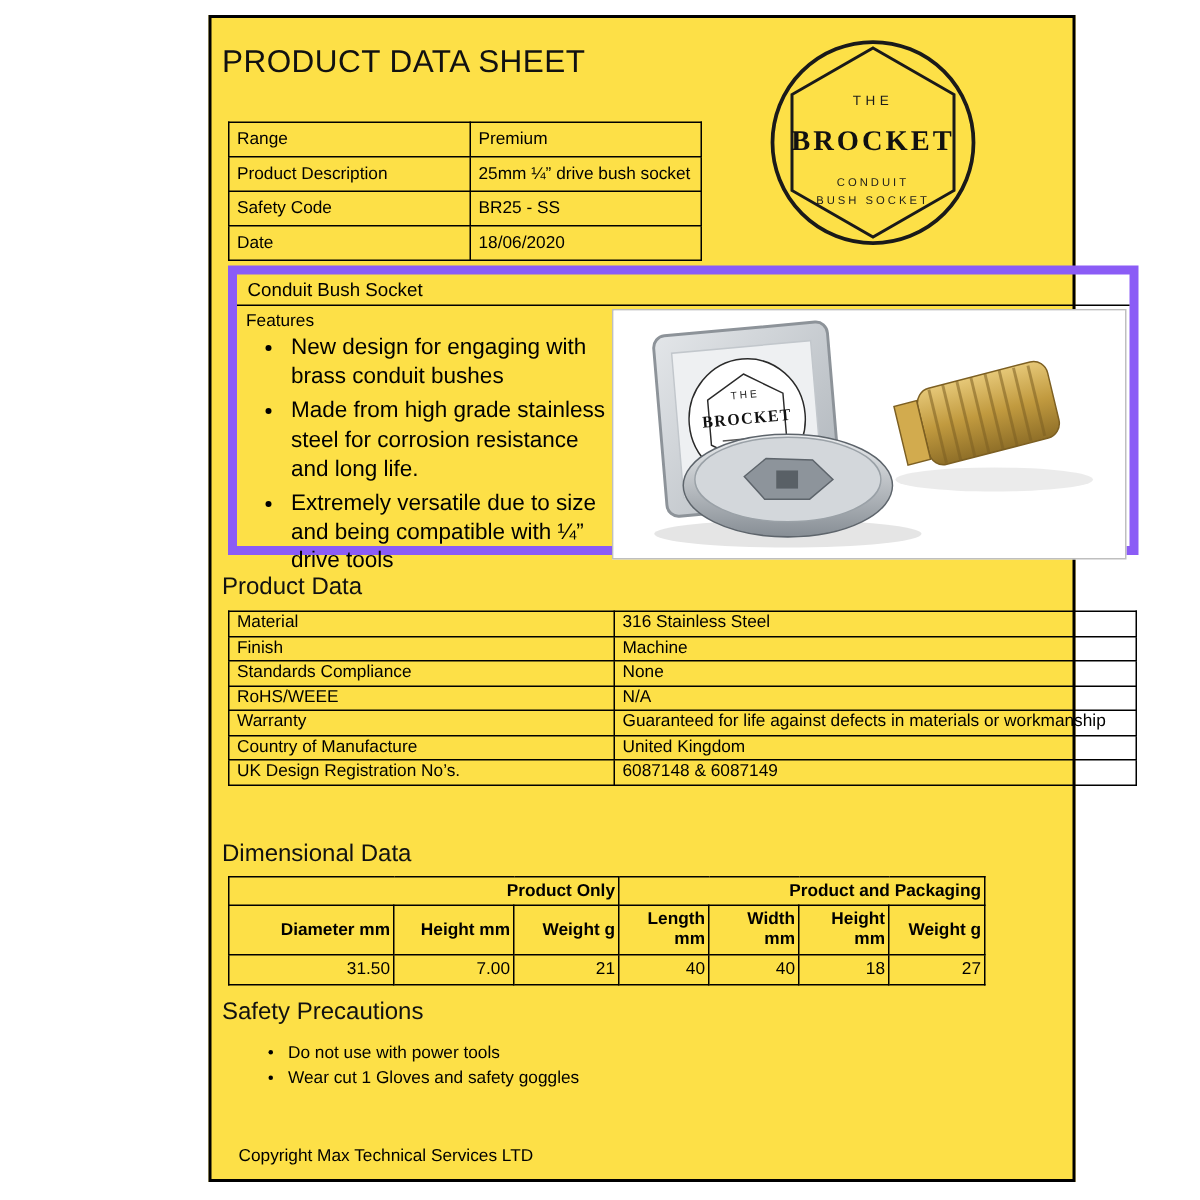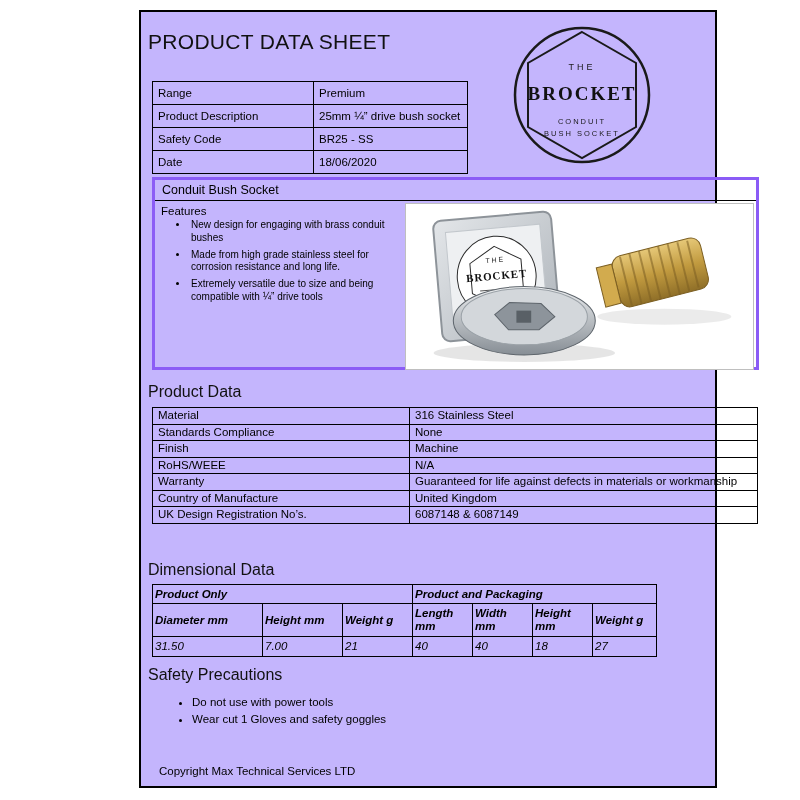--- a/index.html
+++ b/index.html
@@ -1,52 +1,52 @@
 <!DOCTYPE html>
 <html><head>
 <meta charset="utf-8">
 <style>
   html,body{margin:0;padding:0;background:#ffffff;width:800px;height:800px;overflow:hidden;
     font-family:"Liberation Sans",sans-serif;color:#000;}
   .doc{position:absolute;left:139px;top:10px;width:578px;height:778px;border:2px solid #000;
-    box-sizing:border-box;background:#c4b5fd;}
+    box-sizing:border-box;background:#fde047;}
   .doc > *{position:absolute;}
   h1.page-title{left:7px;top:18px;margin:0;font-size:21px;font-weight:500;letter-spacing:.3px;color:#111;}
   
   svg.logo{left:370px;top:12px;width:142px;height:142px;}
   .lg-the{font-size:9px;letter-spacing:3px;fill:#1a1a1a;font-family:"Liberation Sans",sans-serif;}
   .lg-name{font-size:19px;font-weight:bold;letter-spacing:2px;fill:#111;font-family:"Liberation Serif",serif;}
   .lg-sub{font-size:7.5px;letter-spacing:2px;fill:#1a1a1a;font-family:"Liberation Sans",sans-serif;}
   
   table{border-collapse:collapse;padding-left:36px;}
   td{border:1px solid #000;font-size:11.5px;vertical-align:middle;}
   .info-table{left:11px;top:69px;width:316px;}
   .info-table td{height:22px;padding:0 5px;}
   .info-table td.lbl{width:150px;}
   
-  .feature-box{left:11px;top:165px;width:607px;height:193px;border:3px solid #8b5cf6;box-sizing:border-box;}
+  .feature-box{left:11px;top:165px;width:607px;height:193px;border:6px solid #8b5cf6;box-sizing:border-box;}
   .fb-header{height:20px;line-height:20px;border-bottom:1px solid #000;padding-left:7px;font-size:12.5px;}
   .fb-body{display:flex;height:171px;}
   .fb-text{width:250px;padding:3px 0 0 4px;box-sizing:border-box;}
   .features-label{font-size:11.5px;margin:1px 0 2px 2px;}
-  .fb-text ul{margin:0;padding-left:30px;font-size:10px;line-height:1.28;}
+  .fb-text ul{margin:0;padding-left:30px;font-size:15px;line-height:1.28;}
   .fb-text li{margin-bottom:4px;padding-left:2px;}
   .fb-photo{flex:1;margin:2px 2px 2px 0;border:1px solid #bfbfbf;background:#fff;}
   .fb-photo svg{width:100%;height:100%;display:block;}
   .ph-the{font-size:7px;letter-spacing:2px;fill:#222;font-family:"Liberation Sans",sans-serif;}
   .ph-name{font-size:11px;font-weight:bold;letter-spacing:1px;fill:#111;font-family:"Liberation Serif",serif;}
   
   .section-h{margin:0;font-size:16px;font-weight:500;color:#111;}
   .pd-heading{left:7px;top:371px;}
   .pd-table{left:11px;top:395px;width:606px;}
   .pd-table td{padding:1px 5px;line-height:13.5px;}
   .pd-table td.lbl{width:246px;}
   .dd-heading{left:7px;top:549px;}
   .dd-table{left:11px;top:572px;width:504px;table-layout:fixed;}
-  .dd-table td{text-align:left;padding:1px 2px;line-height:13px;font-style:italic;}
+  .dd-table td{text-align:right;padding:1px 2px;line-height:13px;}
   .dd-table .grp{font-weight:bold;height:16px;}
   .dd-table .colh{font-weight:bold;height:30px;}
   .dd-table .val{height:17px;}
   .sp-heading{left:7px;top:654px;}
   .sp-list{left:11px;top:682px;margin:0;padding-left:40px;font-size:11.5px;line-height:1.45;}
   .copyright{left:18px;top:753px;font-size:11.5px;}
 </style>
 </head>
 <body>
 
@@ -152,26 +152,26 @@
 
   <h2 class="section-h pd-heading">Product Data</h2>
 
   <table class="pd-table">
     <tbody>
       <tr>
         <td class="lbl">Material</td>
         <td>316 Stainless Steel</td>
       </tr>
       <tr>
+        <td class="lbl">Finish</td>
+        <td>Machine</td>
+      </tr>
+      <tr>
         <td class="lbl">Standards Compliance</td>
         <td>None</td>
-      </tr>
-      <tr>
-        <td class="lbl">Finish</td>
-        <td>Machine</td>
       </tr>
       <tr>
         <td class="lbl">RoHS/WEEE</td>
         <td>N/A</td>
       </tr>
       <tr>
         <td class="lbl">Warranty</td>
         <td>Guaranteed for life against defects in materials or workmanship</td>
       </tr>
       <tr>

